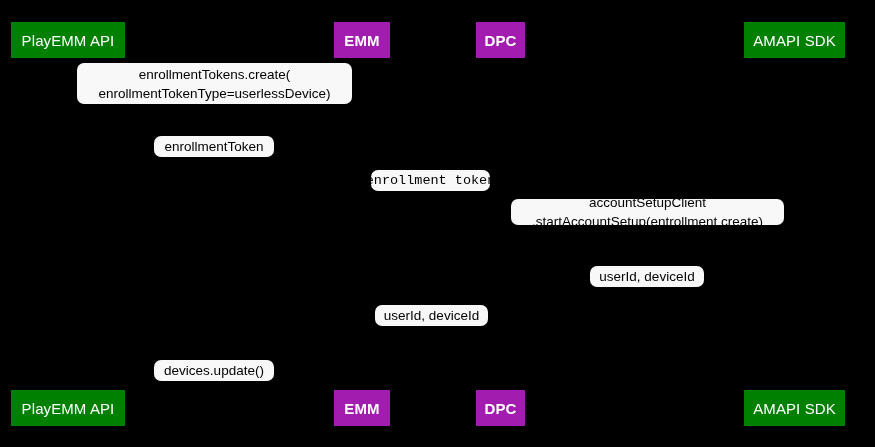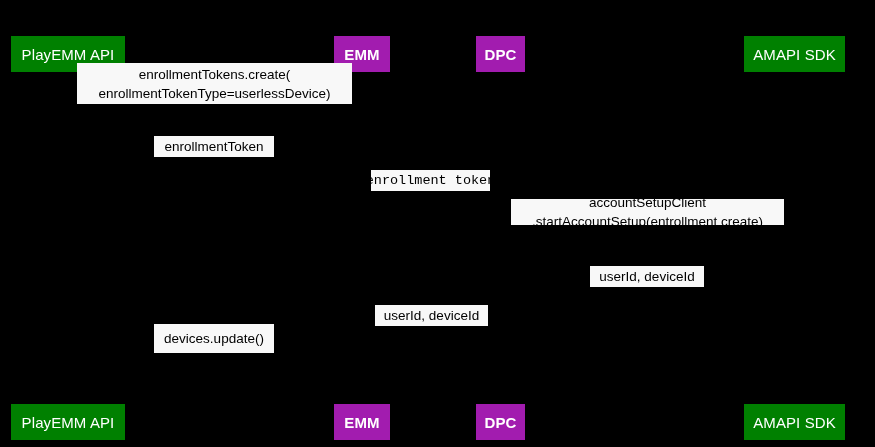--- a/index.html
+++ b/index.html
@@ -23,39 +23,39 @@
     box-sizing: border-box;
     display: flex;
     align-items: center;
     justify-content: center;
     color: #ffffff;
     font-size: 15px;
     line-height: 1;
     letter-spacing: 0.1px;
     white-space: nowrap;
     user-select: none;
-    margin-top: 14px;
   }
   .actor-green { background: #008000; }
   .actor-blue  { background: #a21caf; font-weight: bold; }
 
   .msg-label {
     position: absolute;
     box-sizing: border-box;
     background: #f8f8f8;
     color: #000000;
     font-size: 13.5px;
     line-height: 19px;
     text-align: center;
     white-space: pre;
     padding: 1px 2px;
     display: flex;
     flex-direction: column;
     align-items: center;
     justify-content: center;
+    border-radius: 7px;
   }
   .msg-label .line { display: block; }
 </style>
 </head>
 <body>
 
 <div id="diagram">
   <div id="actors-top-layer">
       <div class="actor-box actor-green" style="left: 11px; top: 22px; width: 114px; height: 36px;">
         <span>PlayEMM API</span>
@@ -70,21 +70,21 @@
         <span>AMAPI SDK</span>
       </div>
     </div>
   <div id="messages-layer">
       <div class="msg-label" style="left: 77px; top: 63px; width: 275px; height: 41px;"><span class="line">enrollmentTokens.create(</span><span class="line">enrollmentTokenType=userlessDevice)</span></div>
       <div class="msg-label" style="left: 154px; top: 136px; width: 120px; height: 21px;"><span class="line">enrollmentToken</span></div>
       <div class="msg-label" style="left: 371px; top: 170px; width: 119px; height: 21px; font-family: Liberation Mono, monospace;"><span class="line">enrollment token</span></div>
       <div class="msg-label" style="left: 511px; top: 199px; width: 273px; height: 26px;"><span class="line">accountSetupClient</span><span class="line">.startAccountSetup(entrollment create)</span></div>
       <div class="msg-label" style="left: 590px; top: 266px; width: 114px; height: 21px;"><span class="line">userId, deviceId</span></div>
       <div class="msg-label" style="left: 375px; top: 305px; width: 113px; height: 21px;"><span class="line">userId, deviceId</span></div>
-      <div class="msg-label" style="left: 154px; top: 324px; width: 120px; height: 29px;"><span class="line">devices.update()</span></div>
+      <div class="msg-label" style="left: 154px; top: 360px; width: 120px; height: 21px;"><span class="line">devices.update()</span></div>
     </div>
   <div id="actors-bottom-layer">
       <div class="actor-box actor-green" style="left: 11px; top: 390px; width: 114px; height: 36px;">
         <span>PlayEMM API</span>
       </div>
       <div class="actor-box actor-blue" style="left: 334px; top: 390px; width: 56px; height: 36px;">
         <span>EMM</span>
       </div>
       <div class="actor-box actor-blue" style="left: 476px; top: 390px; width: 49px; height: 36px;">
         <span>DPC</span>

